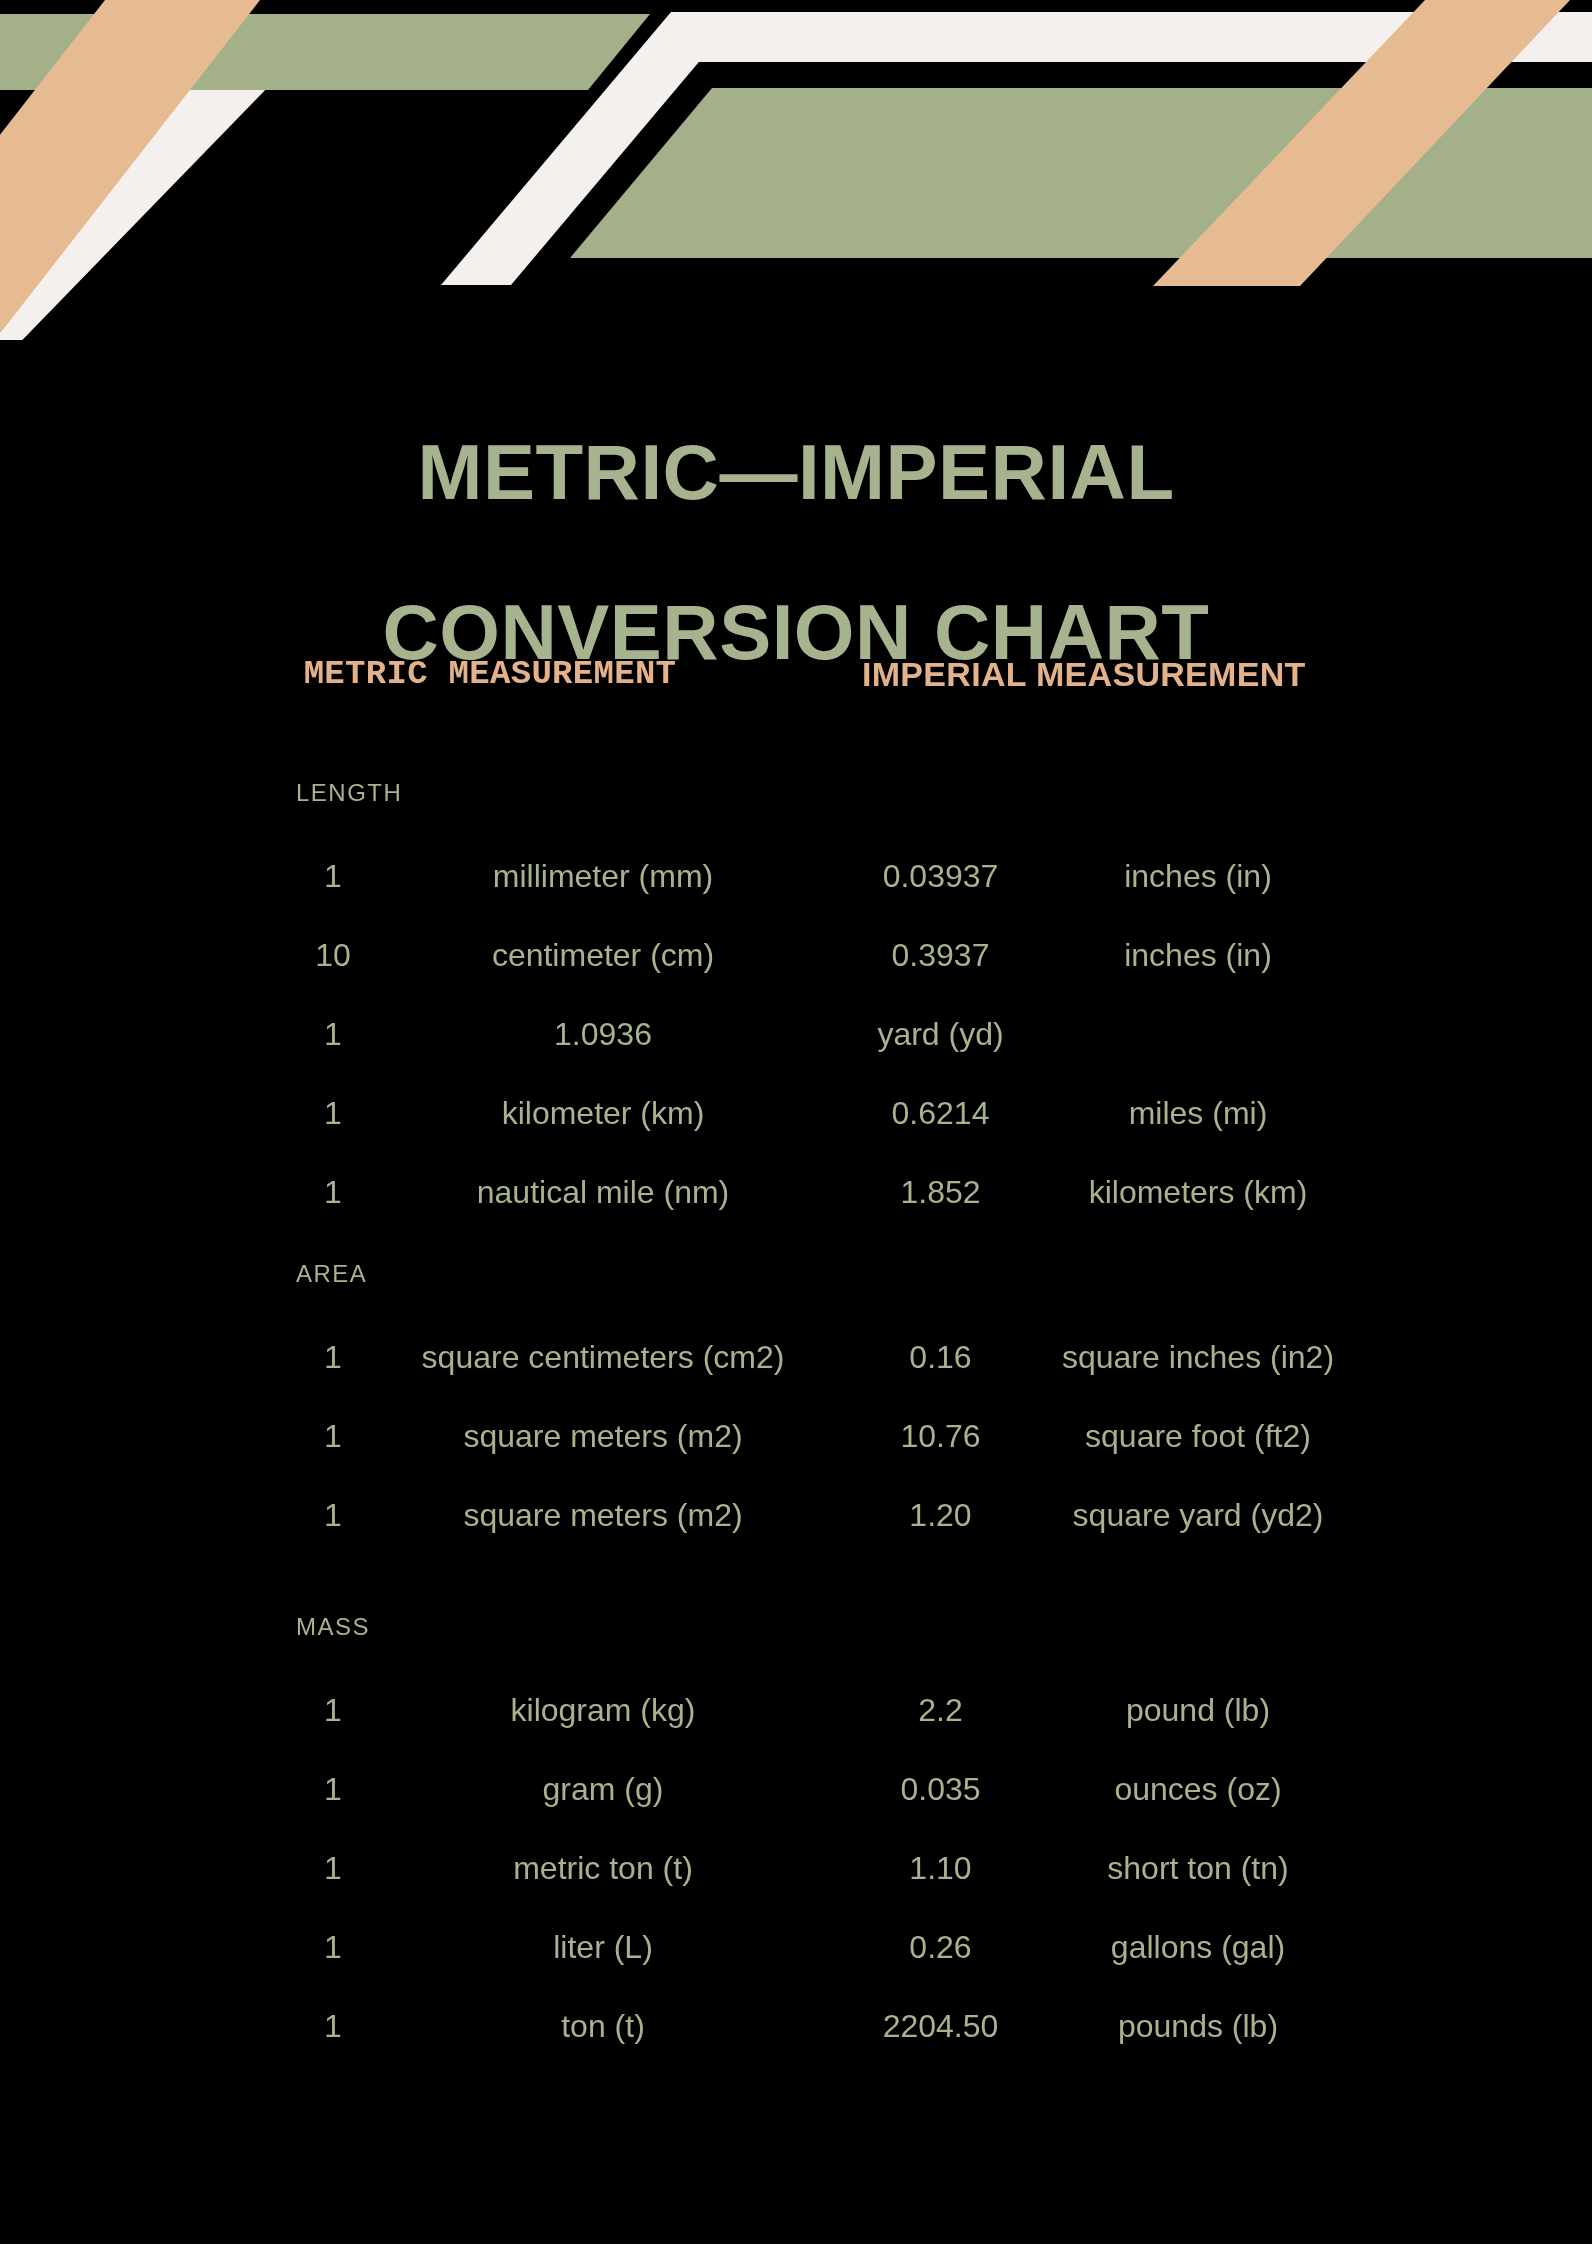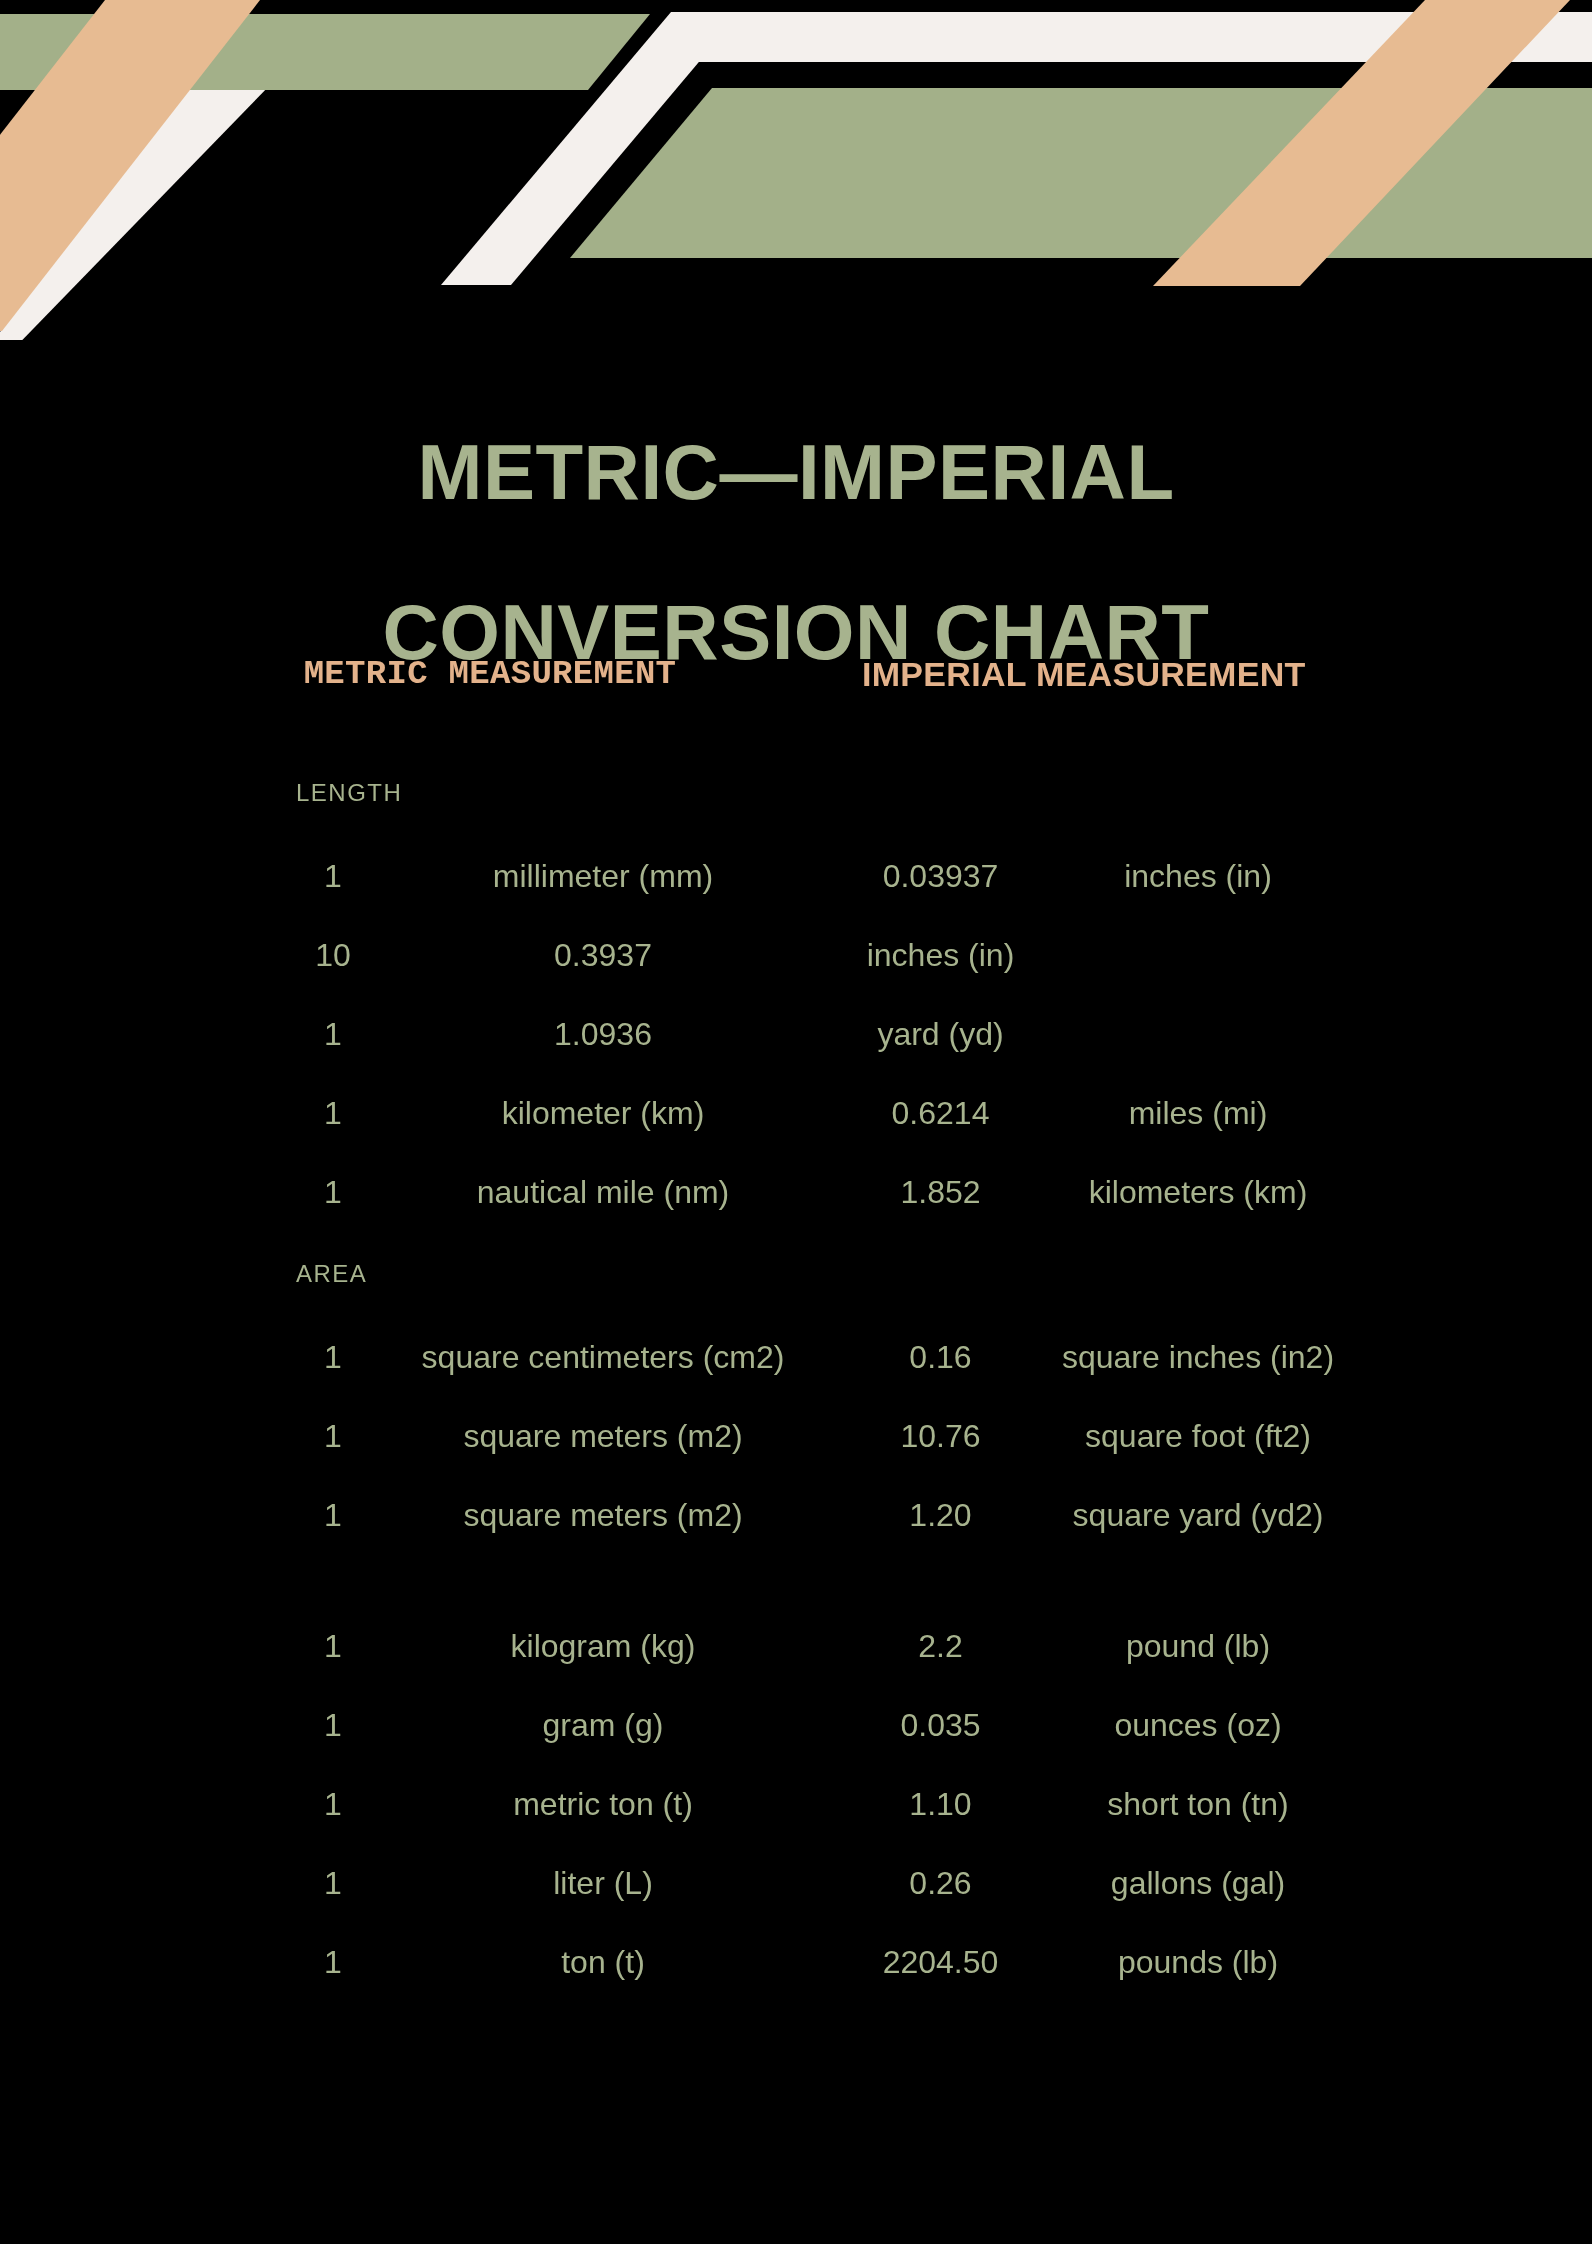--- a/index.html
+++ b/index.html
@@ -104,20 +104,21 @@
       <div class="section">
         <div class="section-label">LENGTH</div>
         <div class="row">
           <div class="cell c0">1</div>
           <div class="cell c1">millimeter (mm)</div>
           <div class="cell c2">0.03937</div>
           <div class="cell c3">inches (in)</div>
         </div>
         <div class="row">
           <div class="cell c0">10</div>
+          <div class="cell c1">centimeter (cm)</div>
           <div class="cell c2">0.3937</div>
           <div class="cell c3">inches (in)</div>
         </div>
         <div class="row">
           <div class="cell c0">1</div>
           <div class="cell c2">1.0936</div>
           <div class="cell c3">yard (yd)</div>
         </div>
         <div class="row">
           <div class="cell c0">1</div>
@@ -147,20 +148,21 @@
           <div class="cell c3">square foot (ft2)</div>
         </div>
         <div class="row">
           <div class="cell c0">1</div>
           <div class="cell c1">square meters (m2)</div>
           <div class="cell c2">1.20</div>
           <div class="cell c3">square yard (yd2)</div>
         </div>
       </div>
       <div class="section">
+        <div class="section-label">MASS</div>
         <div class="row">
           <div class="cell c0">1</div>
           <div class="cell c1">kilogram (kg)</div>
           <div class="cell c2">2.2</div>
           <div class="cell c3">pound (lb)</div>
         </div>
         <div class="row">
           <div class="cell c0">1</div>
           <div class="cell c1">gram (g)</div>
           <div class="cell c2">0.035</div>

